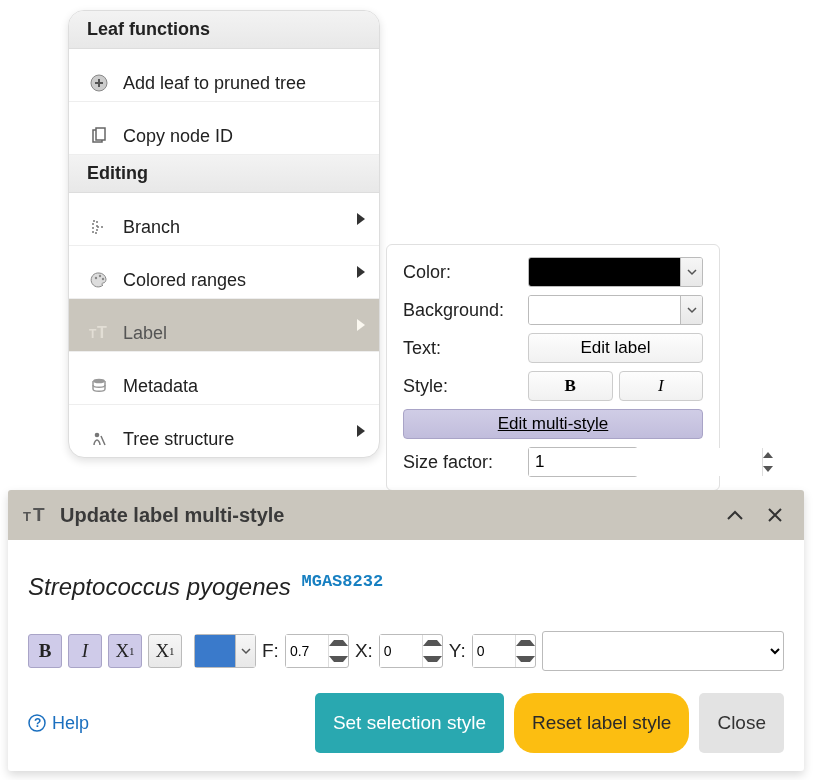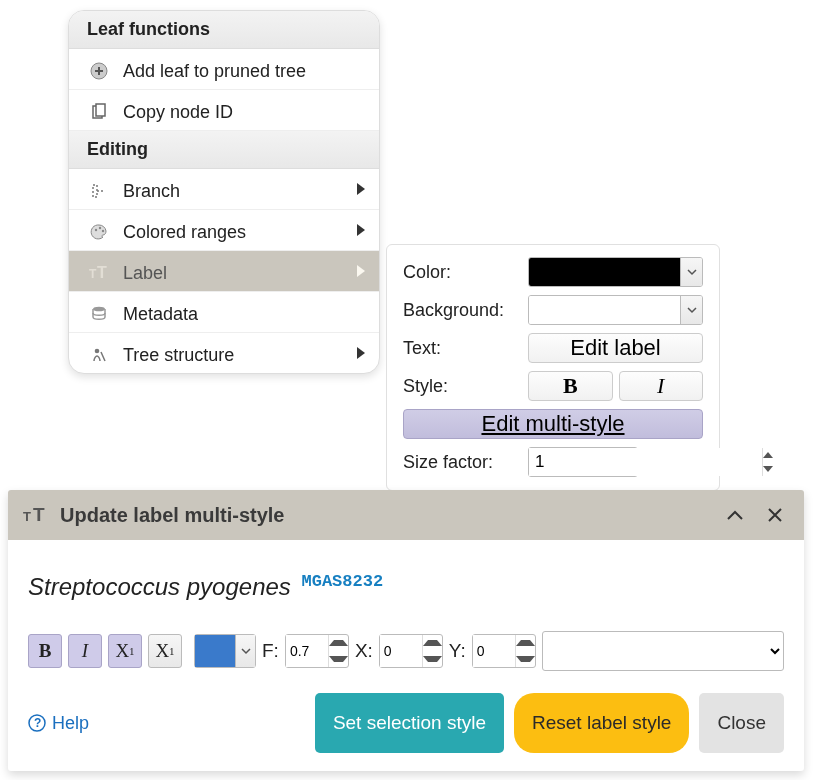--- a/index.html
+++ b/index.html
@@ -28,21 +28,21 @@
   }
   .menu-header {
     background: linear-gradient(#f3f3f3,#e8e8e8);
     padding: 8px 12px 8px 18px;
     font-weight: 700;
     border-bottom: 1px solid #ddd;
   }
   .menu-item {
     display: flex;
     align-items: center;
-    padding: 10px 10px 6px 18px;
+    padding: 22px 10px 6px 18px;
     border-bottom: 1px solid #eee;
     cursor: pointer;
     position: relative;
   }
   .menu-item:last-child { border-bottom: none; }
   .menu-item .icon {
     width: 24px; height: 24px;
     flex: 0 0 24px;
     margin-right: 12px;
     display:flex;align-items:center;justify-content:center;
@@ -93,21 +93,21 @@
     gap:6px;
   }
   .btn{
     display:inline-flex;align-items:center;justify-content:center;
     border:1px solid #ccc;
     background:linear-gradient(#fdfdfd,#f1f1f1);
     border-radius:4px;
     height:30px;
     padding:0 12px;
     cursor:pointer;
-    font-size:22px;
+    font-size:17px;
     font-family:inherit;
   }
   .btn.wide{ width:100%; }
   .btn.soft-purple{
     background:linear-gradient(#d0cde6,#c1bddc);
     border-color:#a9a4c7;
     text-decoration:underline;
   }
   .dropdown{
     display:flex;width:100%;height:30px;

